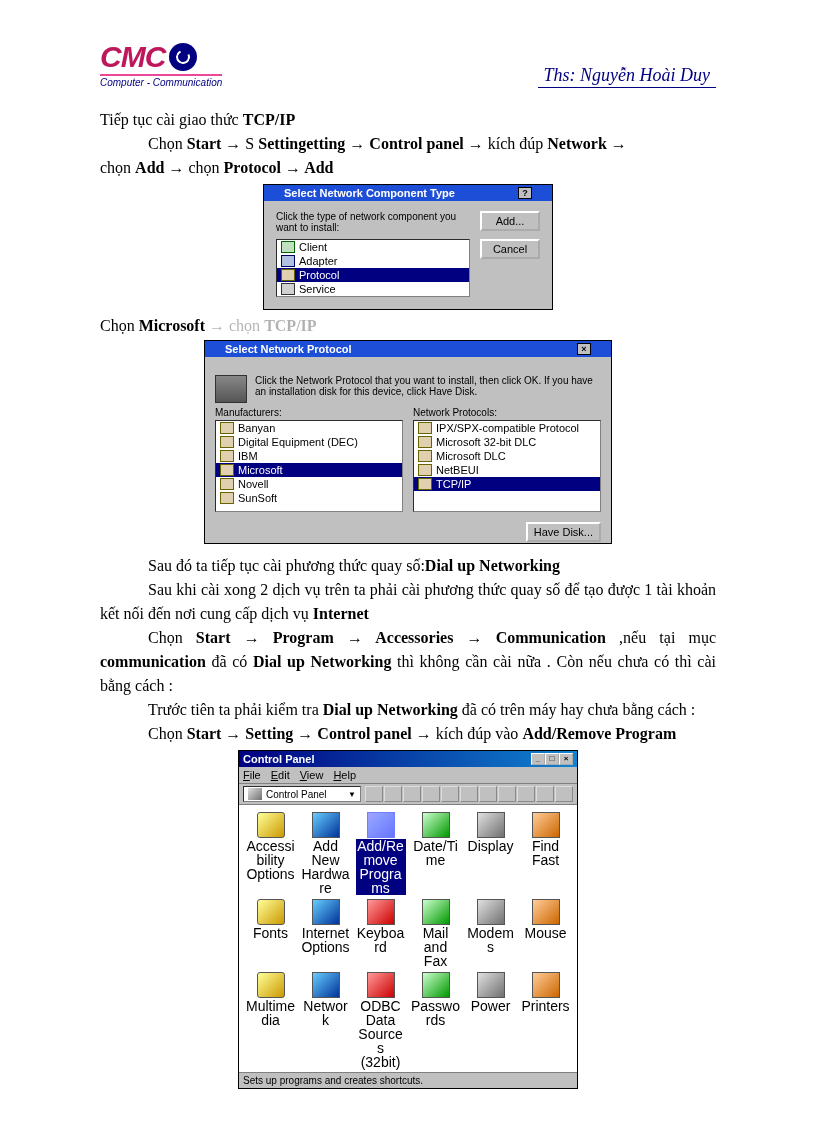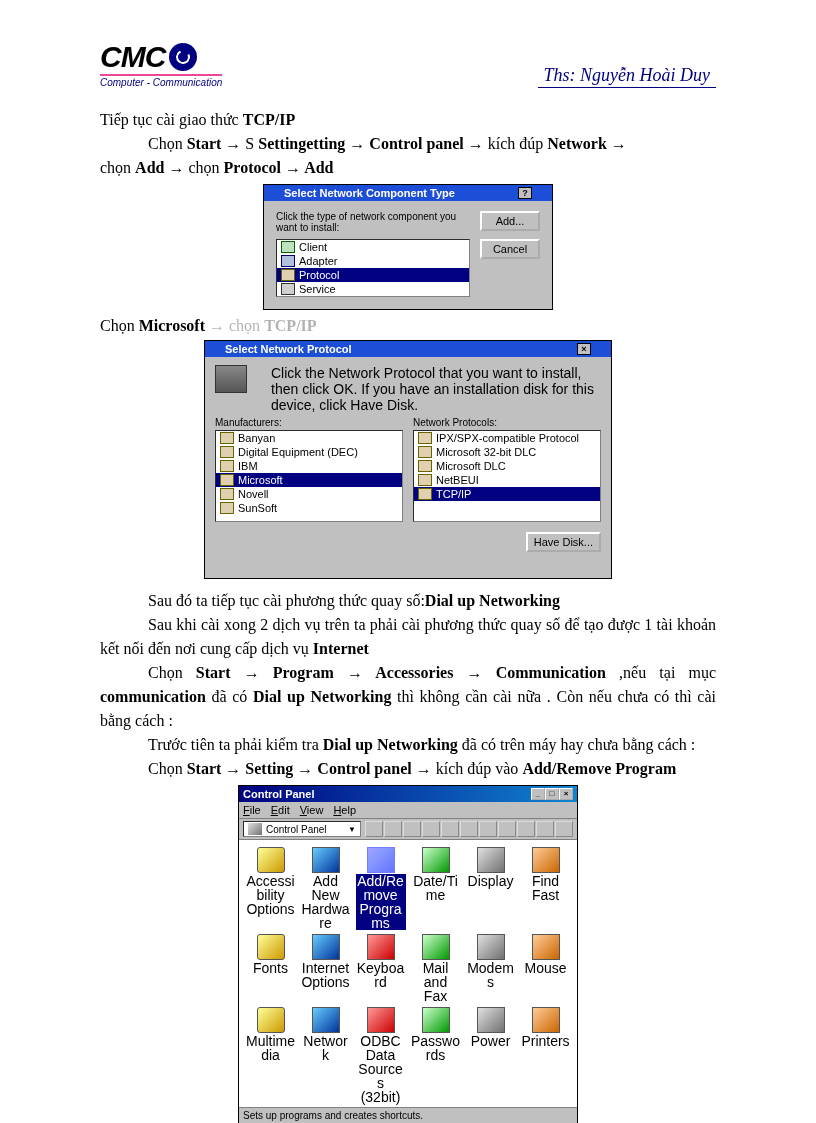--- a/index.html
+++ b/index.html
@@ -1,21 +1,21 @@
 <!DOCTYPE html>
 <html><head>
 <meta charset="utf-8">
 <style>
   * { box-sizing: border-box; margin: 0; padding: 0; }
   body { width: 816px; height: 1123px; background: #fff; font-family: "Times New Roman", serif; font-size: 16px; color: #000; position: relative; }
   .page { padding: 40px 100px 40px 100px; }
   .header { display: flex; justify-content: space-between; align-items: flex-end; margin-bottom: 20px; }
   .logo-block { }
   .logo-row { display: flex; align-items: center; gap: 4px; }
-  .logo-text { font-family: Arial, sans-serif; font-size: 30px; font-weight: 900; font-style: italic; color: #000000; letter-spacing: -1px; }
+  .logo-text { font-family: Arial, sans-serif; font-size: 30px; font-weight: 900; font-style: italic; color: #be185d; letter-spacing: -1px; }
   .logo-circle { width: 28px; height: 28px; background: #000080; border-radius: 50%; display: inline-flex; align-items: center; justify-content: center; }
   .logo-inner { width: 14px; height: 14px; border: 2px solid #fff; border-radius: 50%; transform: rotate(20deg); border-top-color: transparent; }
   .logo-sub { font-family: Arial, sans-serif; font-size: 10px; font-style: italic; color: #000080; border-top: 2px solid #ec4899; padding-top: 1px; }
   .author { font-family: Liberation Serif, serif; font-style: italic; font-size: 18px; color: #000080; border-bottom: 1.5px solid #000080; padding: 0 6px 1px 6px; }
   .body-text { line-height: 1.5; text-align: justify; }
   .body-text p { margin: 0; }
   .indent { text-indent: 48px; }
   .arrow { font-family: Arial, sans-serif; }
   .dialog { font-family: "MS Sans Serif", Arial, sans-serif; font-size: 11px; background: #c0c0c0; border: 1px solid #000; margin: 4px auto 0 auto; }
   .titlebar { background: #1d4ed8; color: #fff; padding: 2px 20px; display: flex; justify-content: space-between; align-items: center; font-weight: bold; }
@@ -23,27 +23,27 @@
   .d1 { width: 290px; }
   .d1-body { padding: 10px 12px 12px 12px; display: flex; gap: 10px; }
   .d1-left { flex: 1; }
   .d1-instr { font-size: 10px; margin-bottom: 6px; }
   .listbox { background: #fff; border: 1px inset #808080; }
   .list-item { padding: 1px 4px; display: flex; align-items: center; gap: 4px; font-size: 11px; }
   .list-item.sel { background: #000080; color: #fff; }
   .li-icon { width: 14px; height: 12px; display: inline-block; }
   .btn { background: #c0c0c0; border: 2px outset #fff; min-width: 60px; padding: 2px 6px; font-size: 11px; text-align: center; margin-bottom: 8px; }
   .d2 { width: 408px; margin-top: 2px; }
-  .d2-head { display: flex; gap: 24px; padding: 8px 10px 4px 10px; font-size: 14px; align-items: flex-start; }
+  .d2-head { display: flex; gap: 8px; padding: 8px 10px 4px 10px; font-size: 10px; align-items: flex-start; margin-top: 10px; }
   .d2-headicon { width: 32px; height: 28px; background: linear-gradient(#888, #555); border: 1px solid #333; flex-shrink: 0; }
   .d2-lists { display: flex; gap: 10px; padding: 0 10px 4px 10px; }
   .d2-col { flex: 1; }
   .d2-col-label { font-size: 10px; margin-bottom: 2px; }
   .d2-col .listbox { height: 92px; overflow: hidden; }
-  .d2-foot { padding: 6px 10px 26px 10px; text-align: right; }
+  .d2-foot { padding: 6px 10px 1px 10px; text-align: right; }
   .d2-foot .btn { display: inline-block; margin: 0; }
   .cp { width: 340px; margin: 4px auto 0 auto; font-family: "MS Sans Serif", Arial, sans-serif; font-size: 10px; background: #c0c0c0; border: 1px solid #000; }
   .cp-title { background: linear-gradient(to right, #000080, #1084d0); color: #fff; font-weight: bold; padding: 2px 4px; display: flex; justify-content: space-between; align-items: center; font-size: 11px; }
   .cp-winbtns { display: flex; gap: 0; }
   .cp-winbtn { width: 14px; height: 12px; background: #c0c0c0; border: 1px outset #fff; font-size: 8px; text-align: center; line-height: 10px; color: #000; }
   .cp-menu { padding: 2px 4px; font-size: 11px; display: flex; gap: 10px; border-bottom: 1px solid #808080; }
   .cp-menu span u { text-decoration: underline; }
   .cp-toolbar { padding: 2px 4px; display: flex; align-items: center; gap: 4px; border-bottom: 1px solid #808080; }
   .cp-addr { background: #fff; border: 1px inset #808080; flex: 1; padding: 1px 4px; font-size: 10px; display: flex; align-items: center; gap: 4px; }
   .cp-tbicons { display: flex; gap: 1px; }

